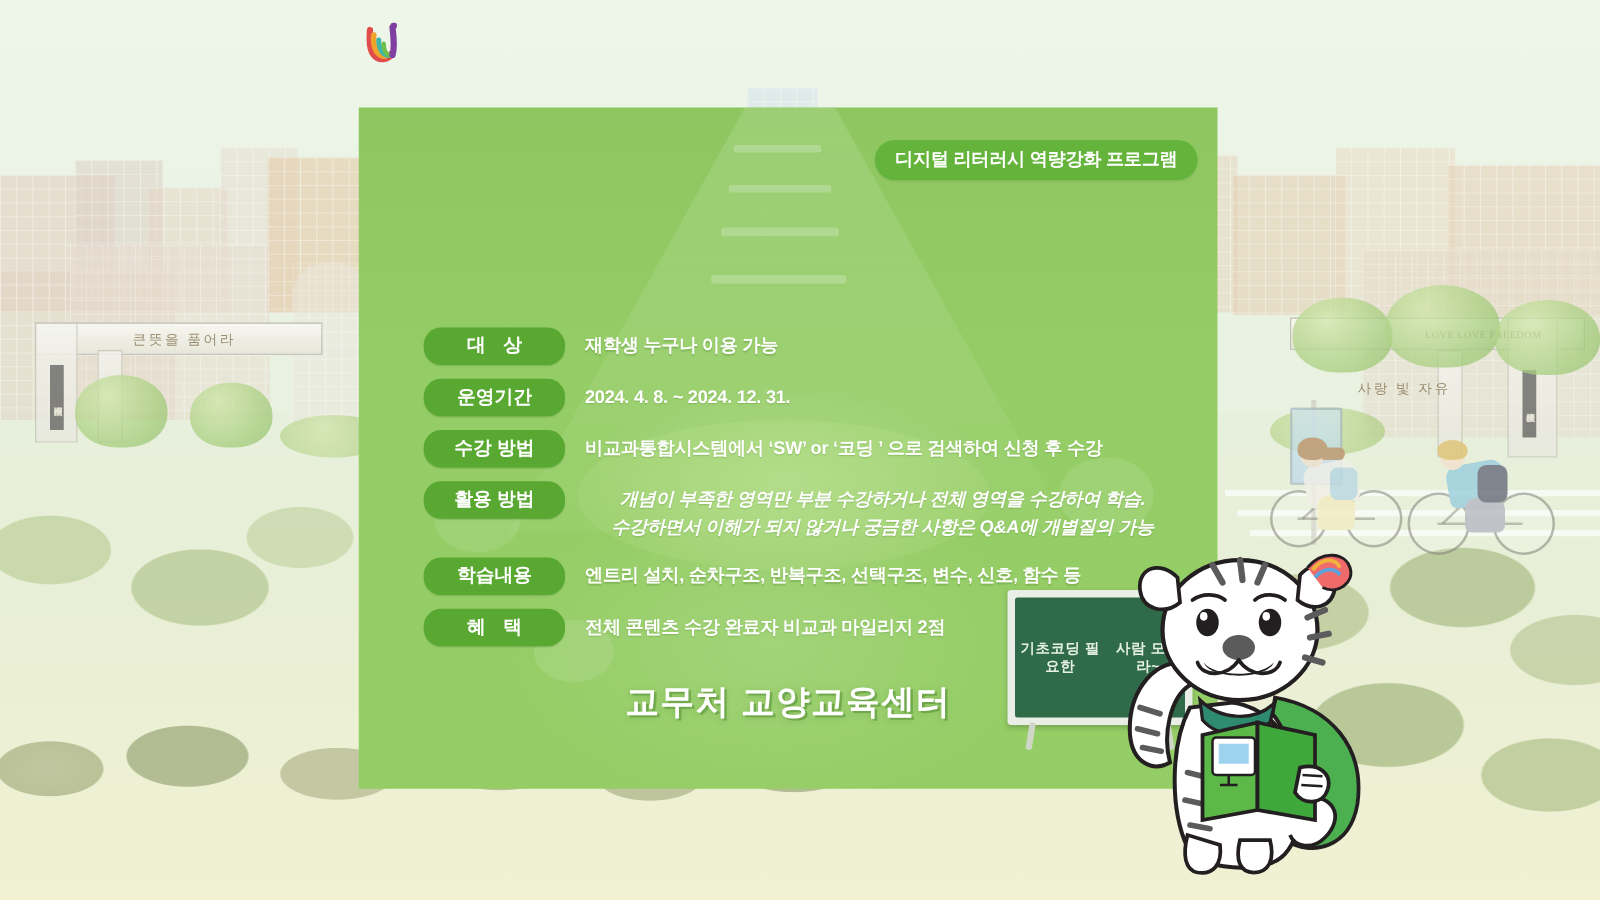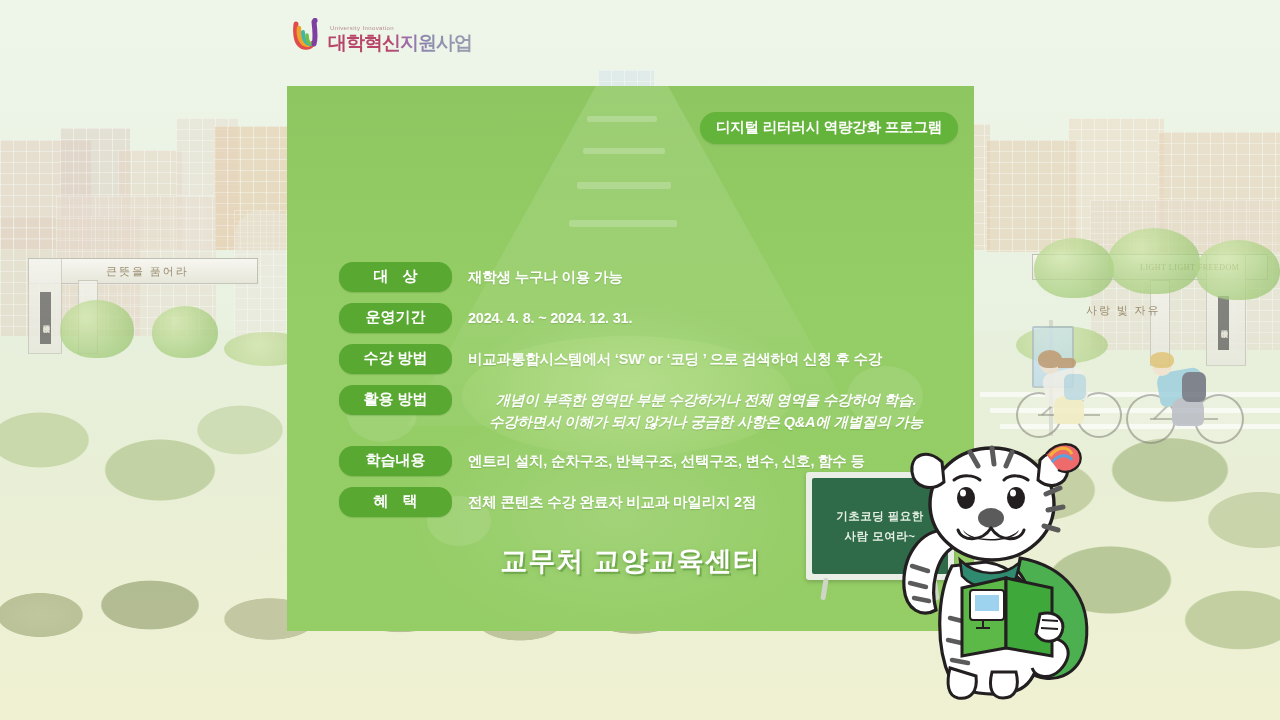--- a/index.html
+++ b/index.html
@@ -246,21 +246,21 @@
     width: 148px; height: 108px;
     background: #e9eee6;
     border-radius: 3px;
     padding: 6px;
     box-shadow: 0 2px 4px rgba(0,0,0,.18);
   }
   #chalkboard .board-face {
     width: 100%; height: 100%;
     background: #2f6b49;
     border-radius: 2px;
-    display: flex; flex-direction: column;
+    display: flex; 
     align-items: center; justify-content: center;
     gap: 5px;
   }
   #chalkboard .chalk-line {
     color: #e6f0e4;
     font-size: 11.5px;
     font-weight: bold;
     letter-spacing: .5px;
     text-align:center;
   }
@@ -315,21 +315,21 @@
     <div class="gate-beam" style="left:28px; top:258px; width:230px;"></div>
     <div class="gate" style="left:28px; top:258px; width:34px; height:96px;"></div>
     <div class="gate" style="left:78px; top:280px; width:20px; height:74px;"></div>
     <div class="gate-text" style="left:106px; top:264px;">큰뜻을 품어라</div>
     <div class="gate-plaque" style="left:40px; top:292px; width:11px; height:52px;">檀國大學校</div>
 
     <div class="gate-beam" style="left:1032px; top:254px; width:236px;"></div>
     <div class="gate" style="left:1206px; top:254px; width:40px; height:112px;"></div>
     <div class="gate" style="left:1150px; top:280px; width:20px; height:86px;"></div>
     <div class="gate-text" style="left:1086px; top:260px;margin-top:43px;">사랑 빛 자유</div>
-    <div class="gate-text small" style="left:1140px; top:263px;">LIGHT LIGHT FREEDOM</div>
+    <div class="gate-text small" style="left:1140px; top:263px;">LOVE LOVE FREEDOM</div>
     <div class="gate-plaque" style="left:1218px; top:296px; width:11px; height:54px;">檀國大學校</div>
 
     <div class="road"></div>
     <div class="crosswalk" style="left:980px; top:392px; width:300px; height:5px;"></div>
     <div class="crosswalk" style="left:990px; top:408px; width:290px; height:5px;"></div>
     <div class="crosswalk" style="left:1000px;top:424px; width:280px; height:5px;"></div>
 
     <div class="tree-can" style="left:60px;  top:300px; width:74px; height:58px;"></div>
     <div class="tree-can" style="left:152px; top:306px; width:66px; height:52px;"></div>
     <div class="tree-can" style="left:1034px;top:238px; width:80px; height:60px;"></div>
@@ -373,27 +373,20 @@
 
   <div id="logo" style="position:absolute; left:293px; top:18px; display:flex; align-items:flex-end; gap:5px;">
     <svg width="30" height="34" viewBox="0 0 30 34">
       <path d="M3 6 C3 6 1 20 6 26 C10 31 18 30 20 25" fill="none" stroke="#e24b4b" stroke-width="5" stroke-linecap="round"></path>
       <path d="M6 10 C5 20 9 27 15 27" fill="none" stroke="#f0a32a" stroke-width="4.5" stroke-linecap="round"></path>
       <path d="M10 14 C10 22 14 27 19 26" fill="none" stroke="#3fb6a8" stroke-width="4" stroke-linecap="round"></path>
       <path d="M14 17 C14 24 17 27 21 26" fill="none" stroke="#6fc04a" stroke-width="3.5" stroke-linecap="round"></path>
       <path d="M21 4 C22 12 23 20 21 26" fill="none" stroke="#7f3fa0" stroke-width="5" stroke-linecap="round"></path>
       <circle cx="22" cy="2.5" r="2.6" fill="#7f3fa0"></circle>
     </svg>
-    <div style="display:flex; flex-direction:column; line-height:1;">
-      <span style="font-size:6px; color:#b98a92; letter-spacing:.4px; margin-left:2px; margin-bottom:2px;">University Innovation</span>
-      <span style="font-size:19px; font-weight:bold; letter-spacing:-1px;">
-        <span style="background:linear-gradient(90deg,#b8446a 0%,#b8446a 42%,#9a6fae 56%,#8b8fae 72%,#9b9bb0 100%);
-                     -webkit-background-clip:text; background-clip:text; color:transparent;">대학혁신지원사업</span>
-      </span>
-    </div>
   </div>
 
   <div id="green-panel">
     <div class="panel-ghost"></div>
     <div class="panel-road"></div>
     <div class="panel-stripe" style="left:300px; top:30px;  width:70px; height:6px;"></div>
     <div class="panel-stripe" style="left:296px; top:62px;  width:82px; height:6px;"></div>
     <div class="panel-stripe" style="left:290px; top:96px;  width:94px; height:7px;"></div>
     <div class="panel-stripe" style="left:282px; top:134px; width:108px;height:7px;"></div>
     <div class="panel-oval"></div>

